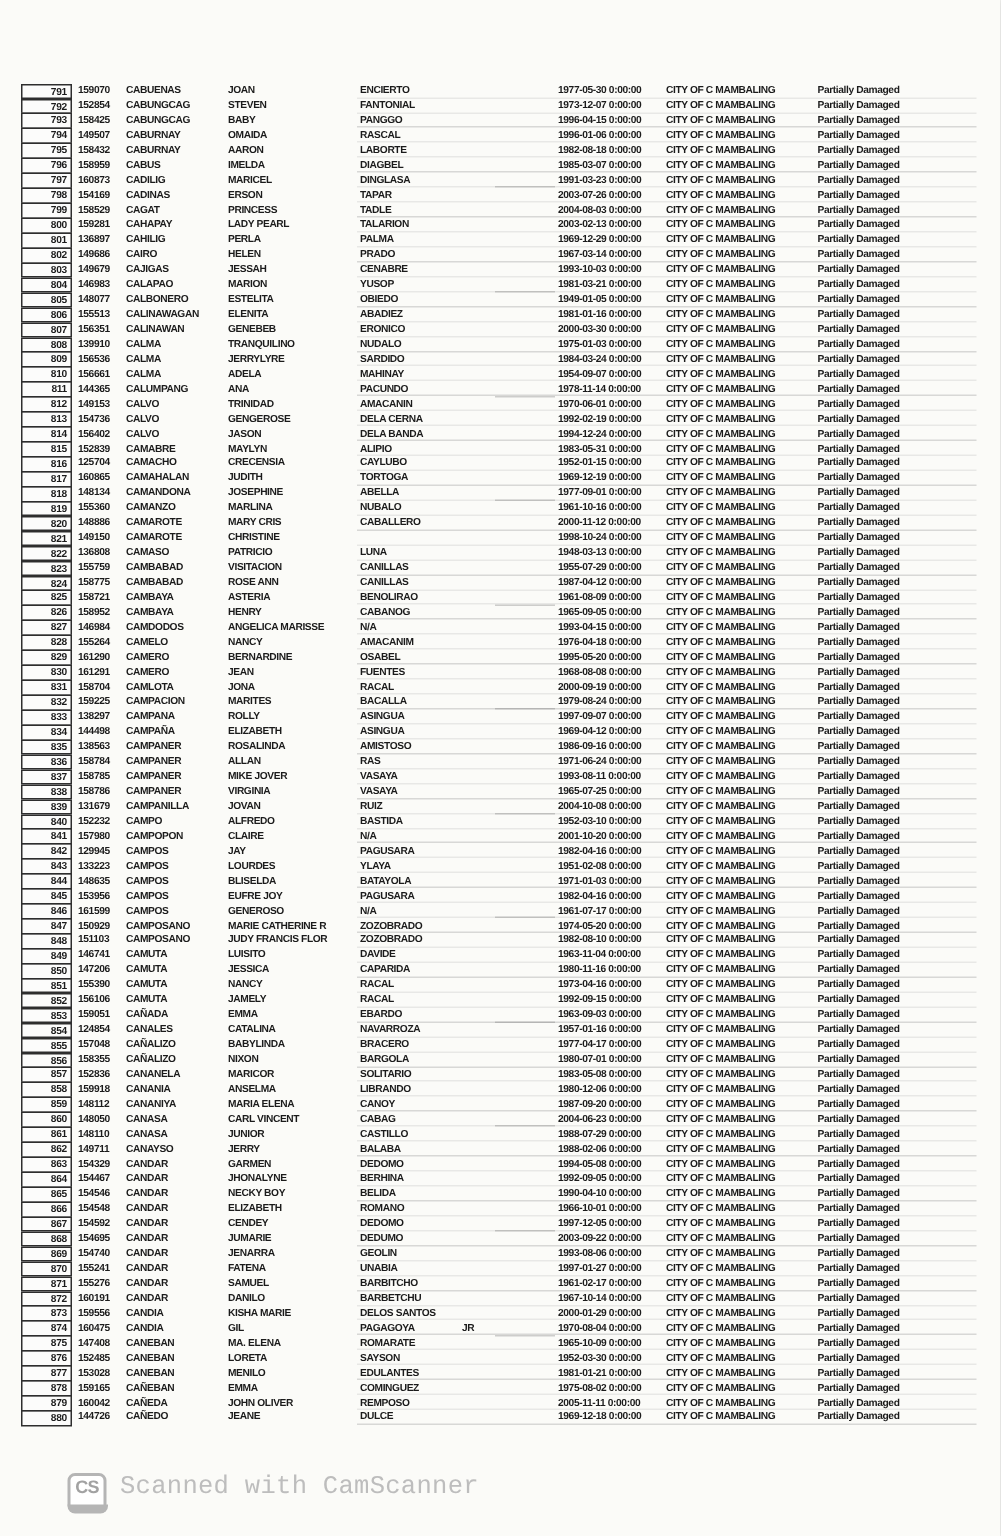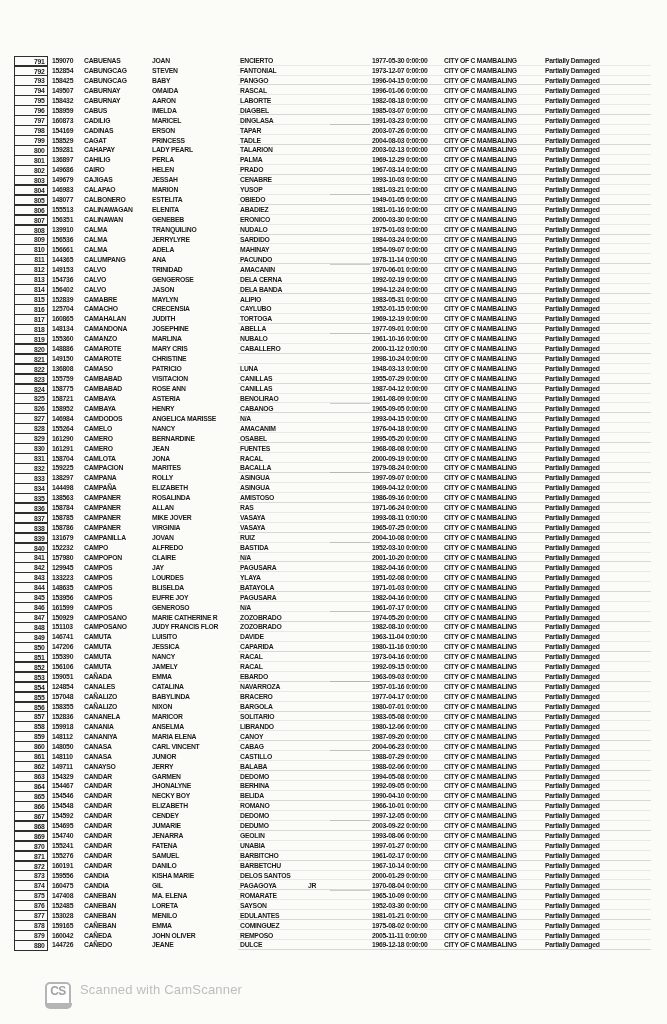--- a/index.html
+++ b/index.html
@@ -38,21 +38,21 @@
     display:flex;align-items:flex-start;gap:9px;padding-left:12px;
   }
   .cs-badge{
     position:relative;width:26px;height:26px;box-sizing:border-box;
     border:2.5px solid #b5b5b5;border-radius:5px;background:#fff;
     display:flex;align-items:flex-start;justify-content:center;
     font-size:12px;font-weight:bold;color:#a2a2a2;letter-spacing:-0.5px;
   }
   .cs-badge .strip{position:absolute;left:-2.5px;right:-2.5px;bottom:-2.5px;height:6px;
     background:#b5b5b5;border-radius:0 0 5px 5px;}
-  .footer-text{color:#bdbdbd;font-size:13px;letter-spacing:0.2px;}
+  .footer-text{color:#bdbdbd;font-size:17px;letter-spacing:0.2px;font-family:Liberation Mono, monospace;}
 </style>
 </head>
 <body>
 
 <div class="page">
 
   <div class="rows">
     <div class="row">
       <span class="cell no">791</span>
       <span class="cell id">159070</span>

